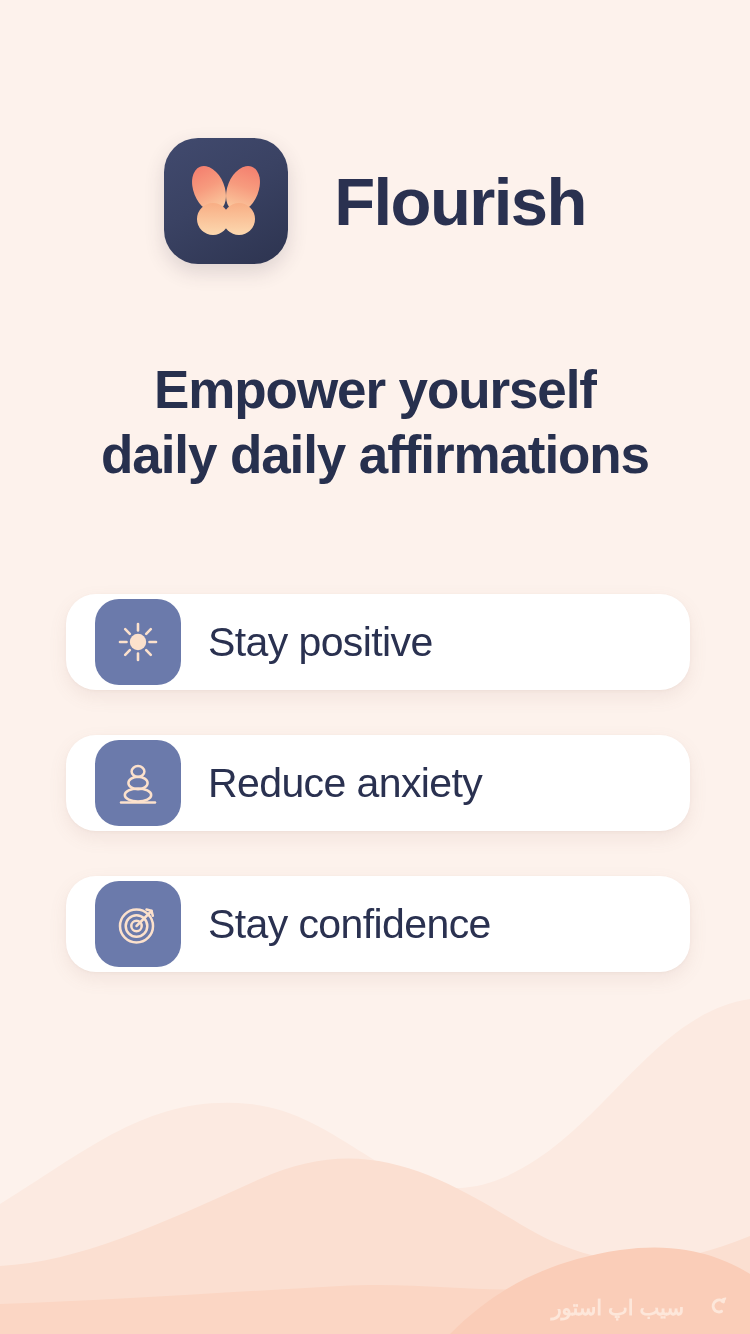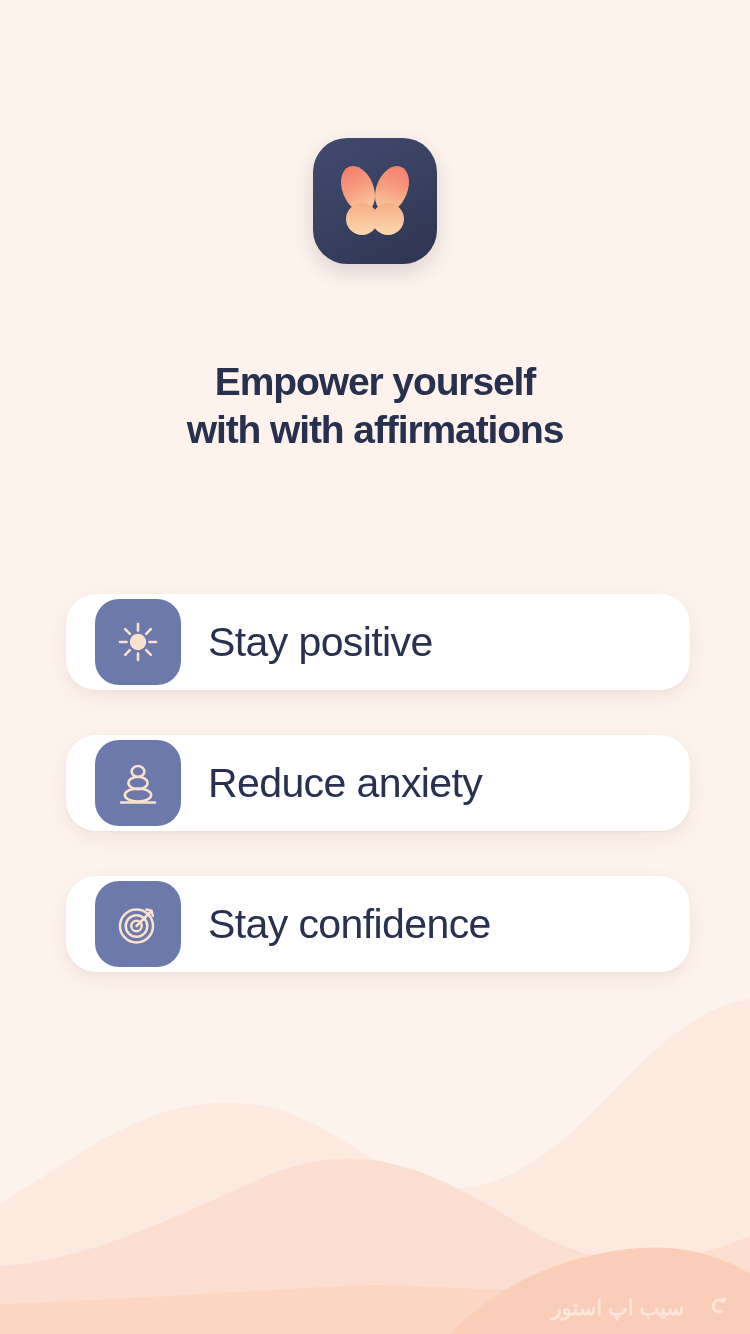--- a/index.html
+++ b/index.html
@@ -70,21 +70,21 @@
   }
 
   
   .headline {
     position:absolute;
     top:358px;
     left:0;
     width:750px;
     text-align:center;
     color:#27304E;
-    font-size:39px;
+    font-size:53px;
     font-weight:bold;
     line-height:1.22;
     letter-spacing:-1.1px;
   }
   .headline .line { display:block; }
 
   
   .features {
     position:absolute;
     top:594px;
@@ -179,25 +179,26 @@
         <ellipse cx="22" cy="28" rx="15.5" ry="24" transform="rotate(-22 22 28)" fill="url(#wingGrad)"></ellipse>
 
         <ellipse cx="56" cy="28" rx="15.5" ry="24" transform="rotate(22 56 28)" fill="url(#wingGrad)"></ellipse>
 
         <ellipse cx="26" cy="58" rx="16" ry="16" fill="url(#wingGradLow)"></ellipse>
 
         <ellipse cx="52" cy="58" rx="16" ry="16" fill="url(#wingGradLow)"></ellipse>
       </svg>
     </div>
 
+    <div class="brand-name">Flourish</div>
   </div>
 
   <div class="headline">
     <span class="line">Empower yourself</span>
-    <span class="line">with with affirmations</span>
+    <span class="line">daily daily affirmations</span>
   </div>
 
   <div class="features">
 
     <div class="feature-card">
       <div class="feature-icon">
         <svg width="50" height="50" viewBox="0 0 50 50" aria-hidden="true">
           <circle cx="25" cy="25" r="8.2" fill="#FCE1CC"></circle>
           <g stroke="#FCE1CC" stroke-width="2.6" stroke-linecap="round">
             <line x1="25" y1="7" x2="25" y2="13.5"></line>

